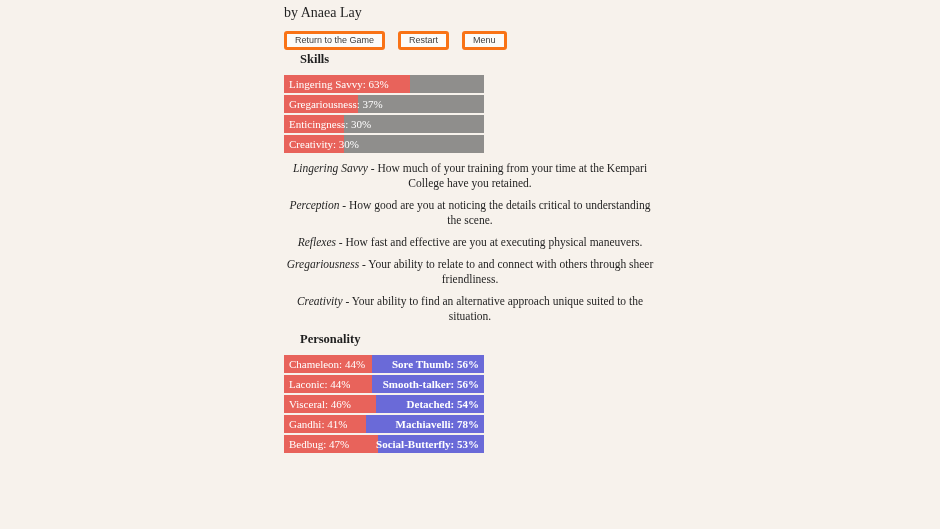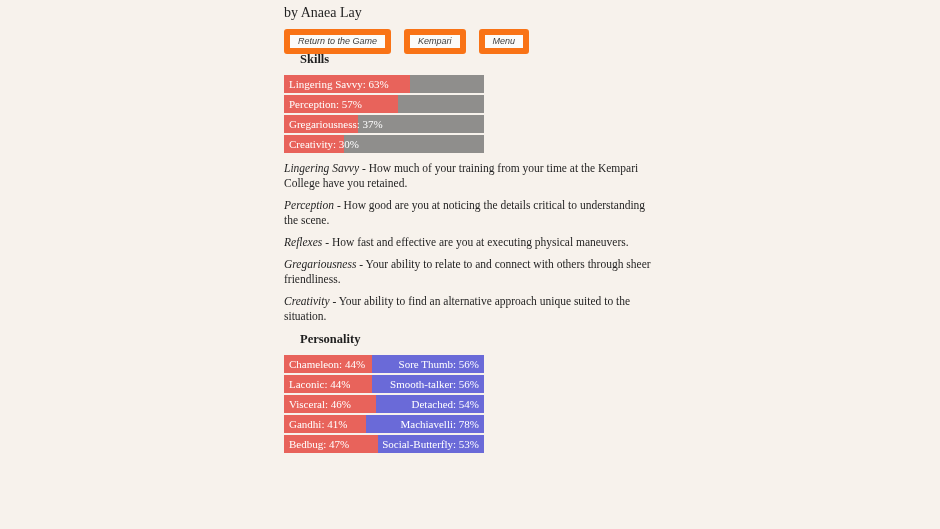--- a/index.html
+++ b/index.html
@@ -18,63 +18,63 @@
     color:var(--text);
     font-family:"Liberation Serif", serif;
   }
   .content{position:absolute;left:284px;top:5px;width:372px;}
   .byline{font-size:14px;line-height:16px;}
   .toolbar{margin-top:8px;height:15px;}
   .btn{
     display:inline-block;
     font-family:"Liberation Sans", sans-serif;
     font-size:9px;line-height:9px;color:#3c3c3c;
-    background:#fcfbf9;border:6px solid #f97316;border-radius:3px;
-    padding:2px 8px;margin-right:9px;cursor:pointer;font-style:italic;
+    background:#fcfbf9;border:3px solid #f97316;border-radius:3px;
+    padding:2px 8px;margin-right:9px;cursor:pointer;
   }
   .heading{font-weight:bold;font-size:12.5px;line-height:13px;margin:9px 16px;}
   .bars{margin-top:9px;}
   .stat-bar,.duo-bar{position:relative;width:200px;height:18px;margin-bottom:2px;}
   .stat-bar{background:var(--empty);}
   .stat-fill{position:absolute;left:0;top:0;bottom:0;background:var(--fill);}
   .duo-bar{background:var(--duo);}
   .duo-left{position:absolute;left:0;top:0;bottom:0;background:var(--fill);}
   .bar-label{
     position:absolute;left:5px;top:0;z-index:1;
     line-height:18px;font-size:11px;color:var(--bartext);white-space:nowrap;
   }
-  .bar-label.right{left:auto;right:5px;}
-  .descs{margin-top:8px;}
+  .bar-label.right{left:auto;right:5px;font-weight:bold;}
+  .descs{margin-top:8px;text-align:center;}
   .desc{margin:0 0 7px;font-size:11.5px;line-height:15px;}
 </style>
 </head>
 <body>
 
 <div class="content">
   <div class="byline">by Anaea Lay</div>
 
   <div class="toolbar">
     <button class="btn">Return to the Game</button>
-    <button class="btn">Kempari</button>
+    <button class="btn">Restart</button>
     <button class="btn">Menu</button>
   </div>
 
   <div class="heading">Skills</div>
   <div class="bars" id="skills-bars">
       <div class="stat-bar">
         <div class="stat-fill" style="width: 63%;"></div>
         <span class="bar-label">Lingering Savvy: 63%</span>
       </div>
       <div class="stat-bar">
-        <div class="stat-fill" style="width: 57%;"></div>
-        <span class="bar-label">Perception: 57%</span>
+        <div class="stat-fill" style="width: 37%;"></div>
+        <span class="bar-label">Gregariousness: 37%</span>
       </div>
       <div class="stat-bar">
-        <div class="stat-fill" style="width: 37%;"></div>
-        <span class="bar-label">Gregariousness: 37%</span>
+        <div class="stat-fill" style="width: 30%;"></div>
+        <span class="bar-label">Enticingness: 30%</span>
       </div>
       <div class="stat-bar">
         <div class="stat-fill" style="width: 30%;"></div>
         <span class="bar-label">Creativity: 30%</span>
       </div>
     </div>
   <div class="descs" id="skills-descs">
       <p class="desc"><i>Lingering Savvy</i> - How much of your training from your time at the Kempari College have you retained.</p>
       <p class="desc"><i>Perception</i> - How good are you at noticing the details critical to understanding the scene.</p>
       <p class="desc"><i>Reflexes</i> - How fast and effective are you at executing physical maneuvers.</p>

